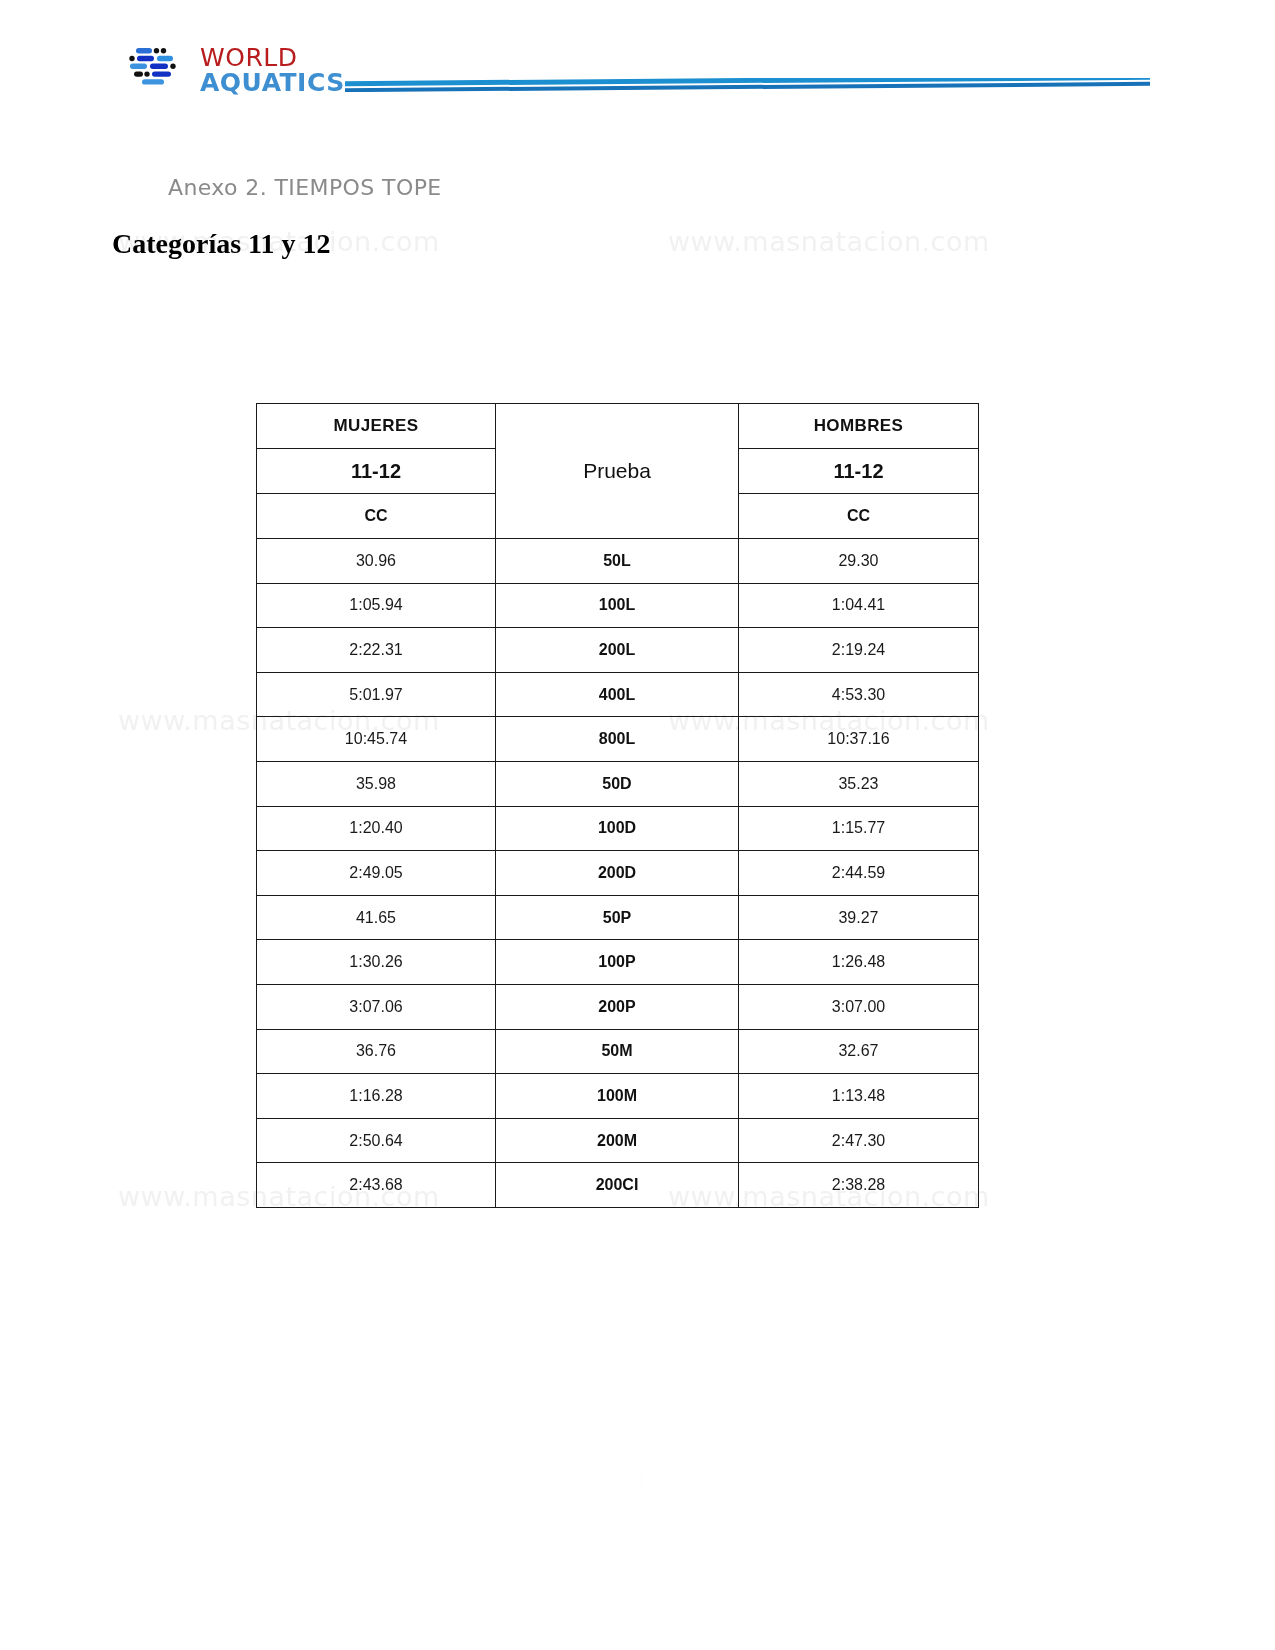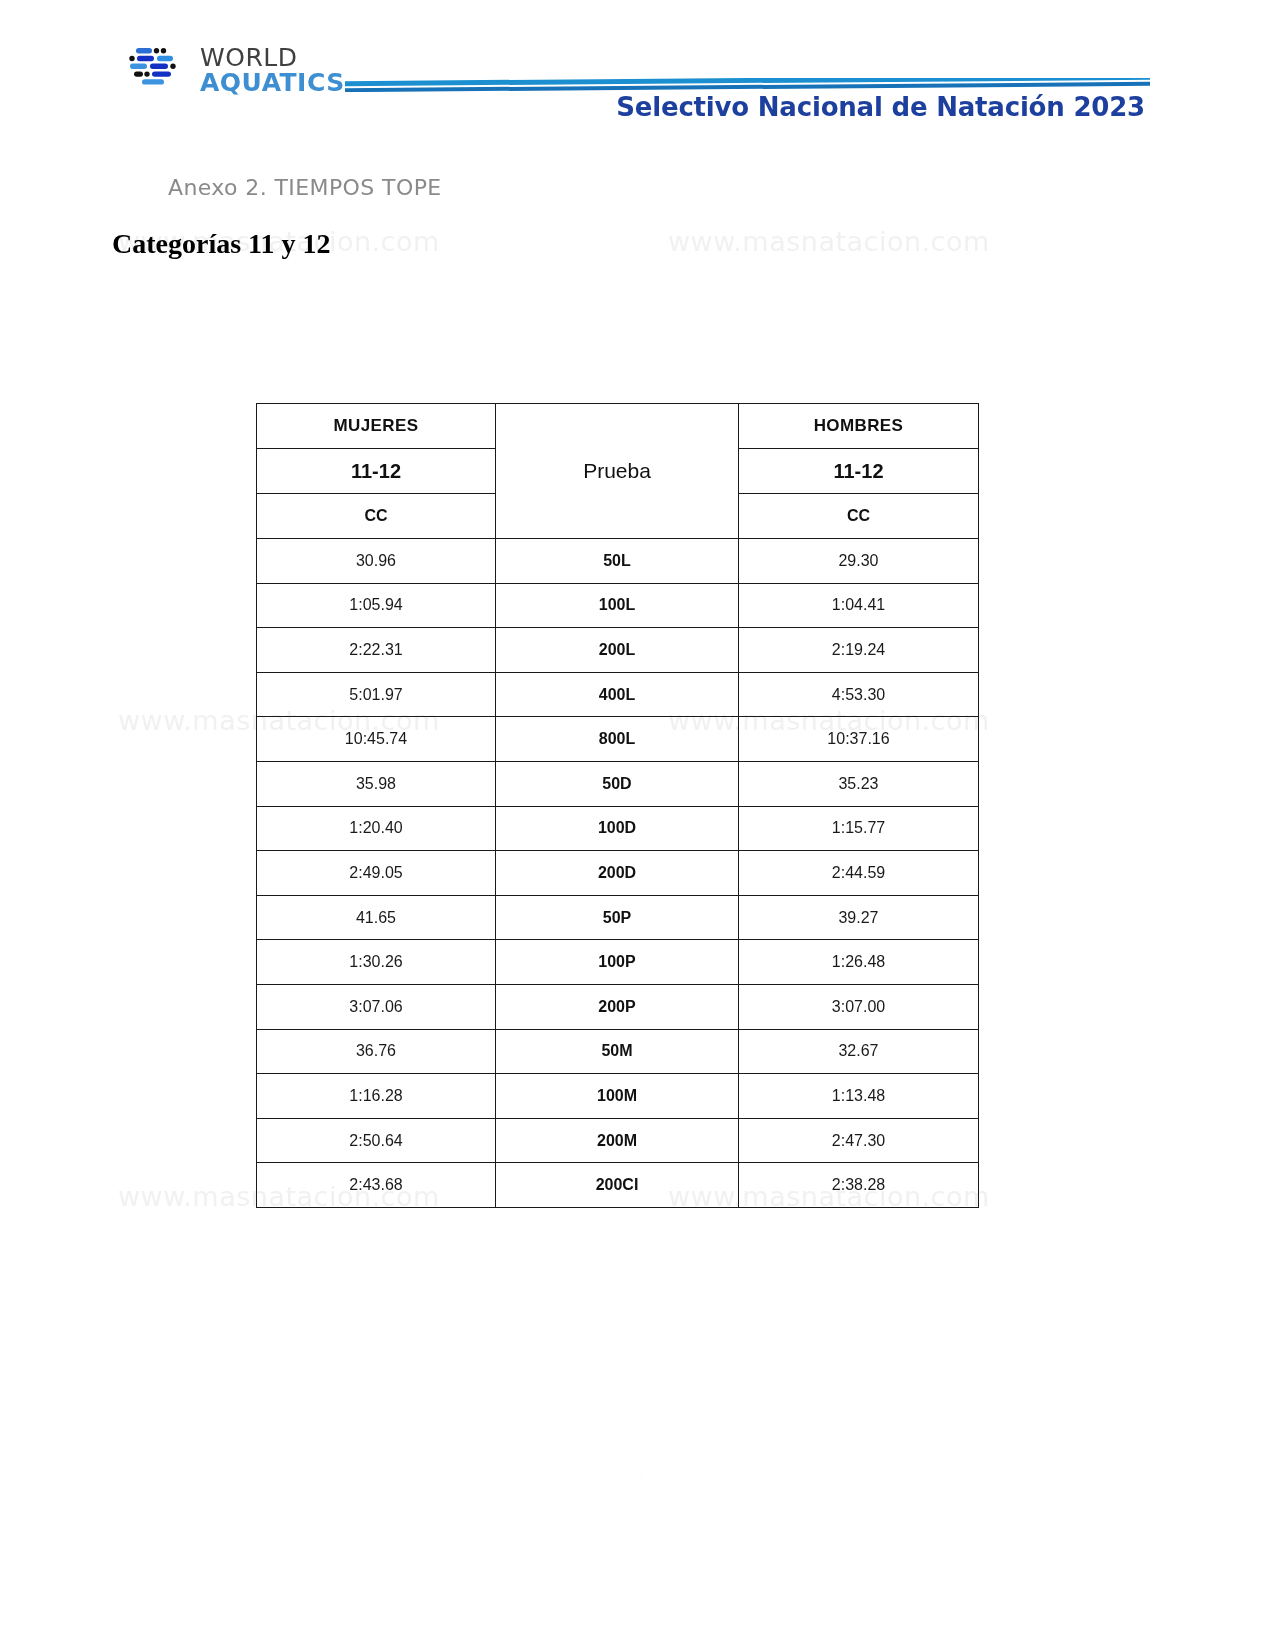--- a/index.html
+++ b/index.html
@@ -39,21 +39,21 @@
   }
   .logo-wordmark {
     display: flex;
     flex-direction: column;
     line-height: 1.0;
   }
   .logo-word-top {
     font-family: "DejaVu Sans", sans-serif;
     font-size: 25px;
     letter-spacing: 0.5px;
-    color: #404040;
+    color: #b91c1c;
     font-weight: 400;
   }
   .logo-word-bottom {
     font-family: "DejaVu Sans", sans-serif;
     font-size: 25px;
     letter-spacing: 0.5px;
     color: #3d8fd1;
     font-weight: 700;
   }
 
@@ -236,21 +236,20 @@
       <span class="logo-word-top">WORLD</span>
       <span class="logo-word-bottom">AQUATICS</span>
     </div>
   </div>
 
   <div class="header-rule">
     <div class="bar b1"></div>
     <div class="bar b2"></div>
   </div>
 
-  <div class="header-title">Selectivo Nacional de Natación 2023</div>
 </div>
 
 <div class="watermark wm-a">www.masnatacion.com</div>
 <div class="watermark wm-b">www.masnatacion.com</div>
 <div class="watermark wm-c">www.masnatacion.com</div>
 <div class="watermark wm-d">www.masnatacion.com</div>
 <div class="watermark wm-e">www.masnatacion.com</div>
 <div class="watermark wm-f">www.masnatacion.com</div>
 
 <div class="anexo-heading">Anexo 2. TIEMPOS TOPE</div>

